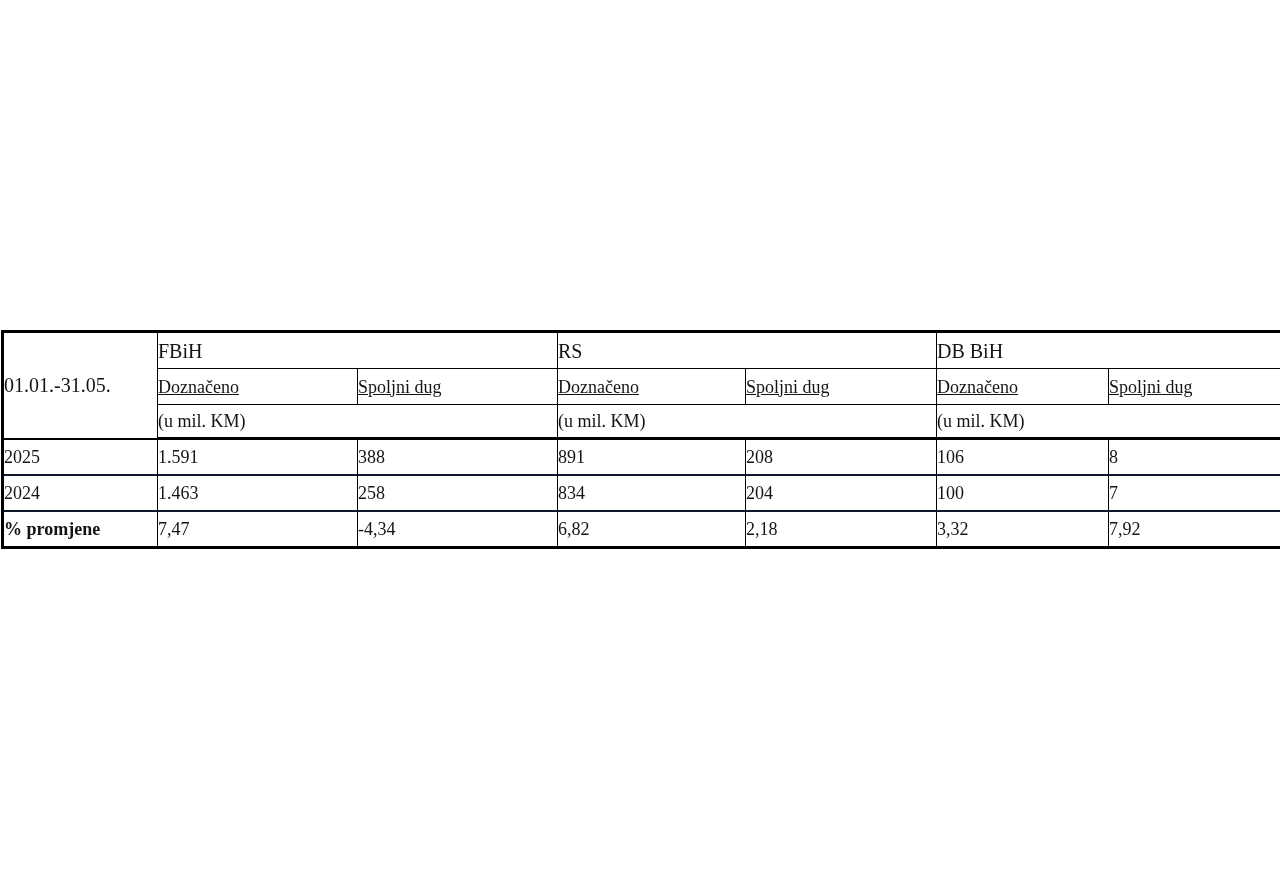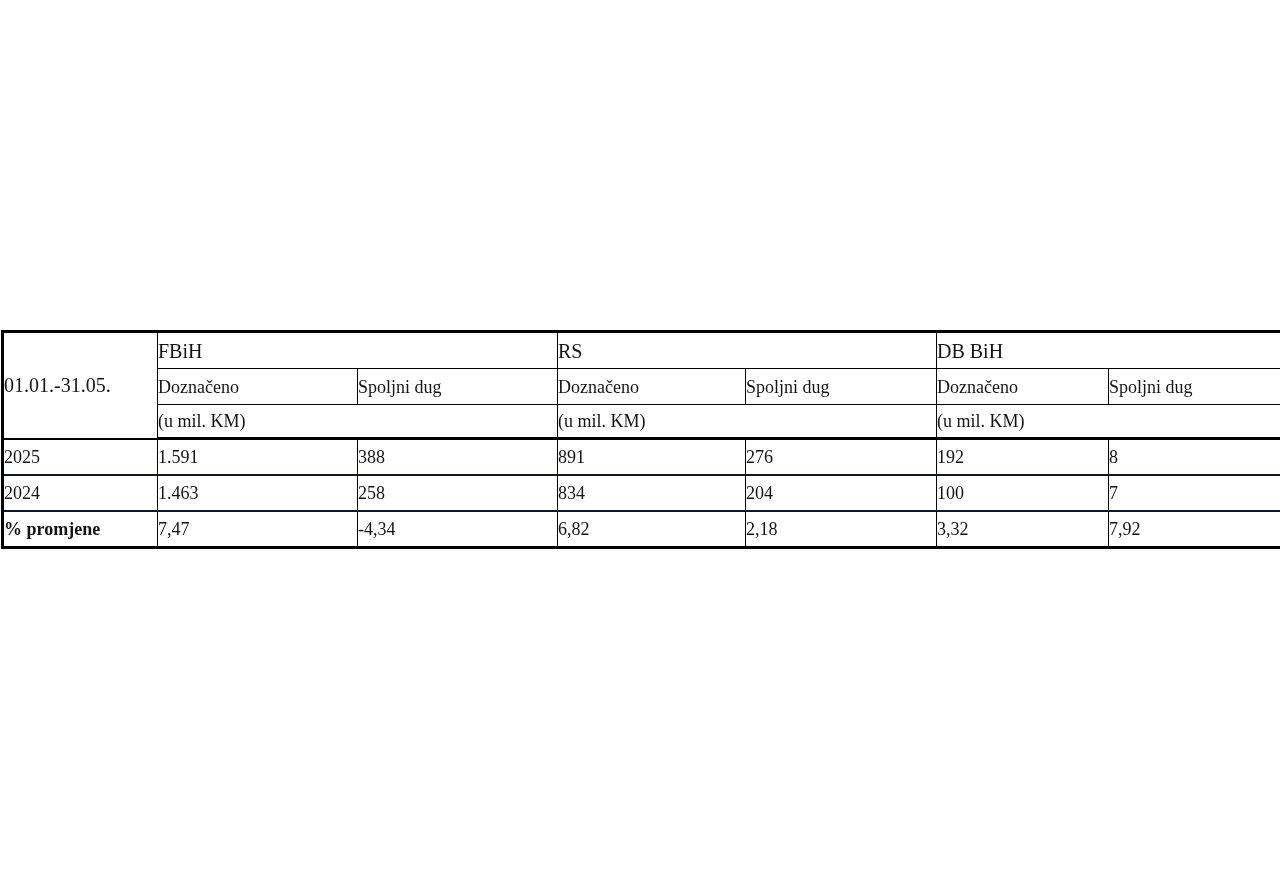--- a/index.html
+++ b/index.html
@@ -32,21 +32,21 @@
     vertical-align: middle;
     padding: 0;
     color: #141414;
     font-size: 18px;
     line-height: 1;
     overflow: hidden;
     white-space: nowrap;
   }
   
   tr.r-group td { height: 35px; font-size: 20px; }
-  tr.r-sub   td { height: 35px; }
+  tr.r-sub   td { height: 35px; text-decoration: underline; }
   tr.r-unit  td { height: 32px; border-bottom: 3px solid #000; margin-top: 13px; }
   
   td.c-first { border-right: 3px solid #000; }
   
   td.gl  { border-left: 3px solid #000; }  
   td.gld { border-left: 2px solid #000; }  
   
   tr.r-data td { height: 34px; border-top: 2px solid #000; border-bottom: 2px solid #0f172a; }
   td.bold { font-weight: bold; margin-top: 28px; }
 </style>
@@ -82,22 +82,22 @@
       <tr class="r-unit">
         <td class="gl" colspan="2">(u mil. KM)</td>
         <td class="gl" colspan="2">(u mil. KM)</td>
         <td class="gl" colspan="2">(u mil. KM)</td>
       </tr>
       <tr class="r-data">
         <td class="c-first">2025</td>
         <td class="gld">1.591</td>
         <td>388</td>
         <td class="gld">891</td>
-        <td>276</td>
-        <td class="gld">192</td>
+        <td>208</td>
+        <td class="gld">106</td>
         <td>8</td>
       </tr>
       <tr class="r-data">
         <td class="c-first">2024</td>
         <td class="gld">1.463</td>
         <td>258</td>
         <td class="gld">834</td>
         <td>204</td>
         <td class="gld">100</td>
         <td>7</td>

